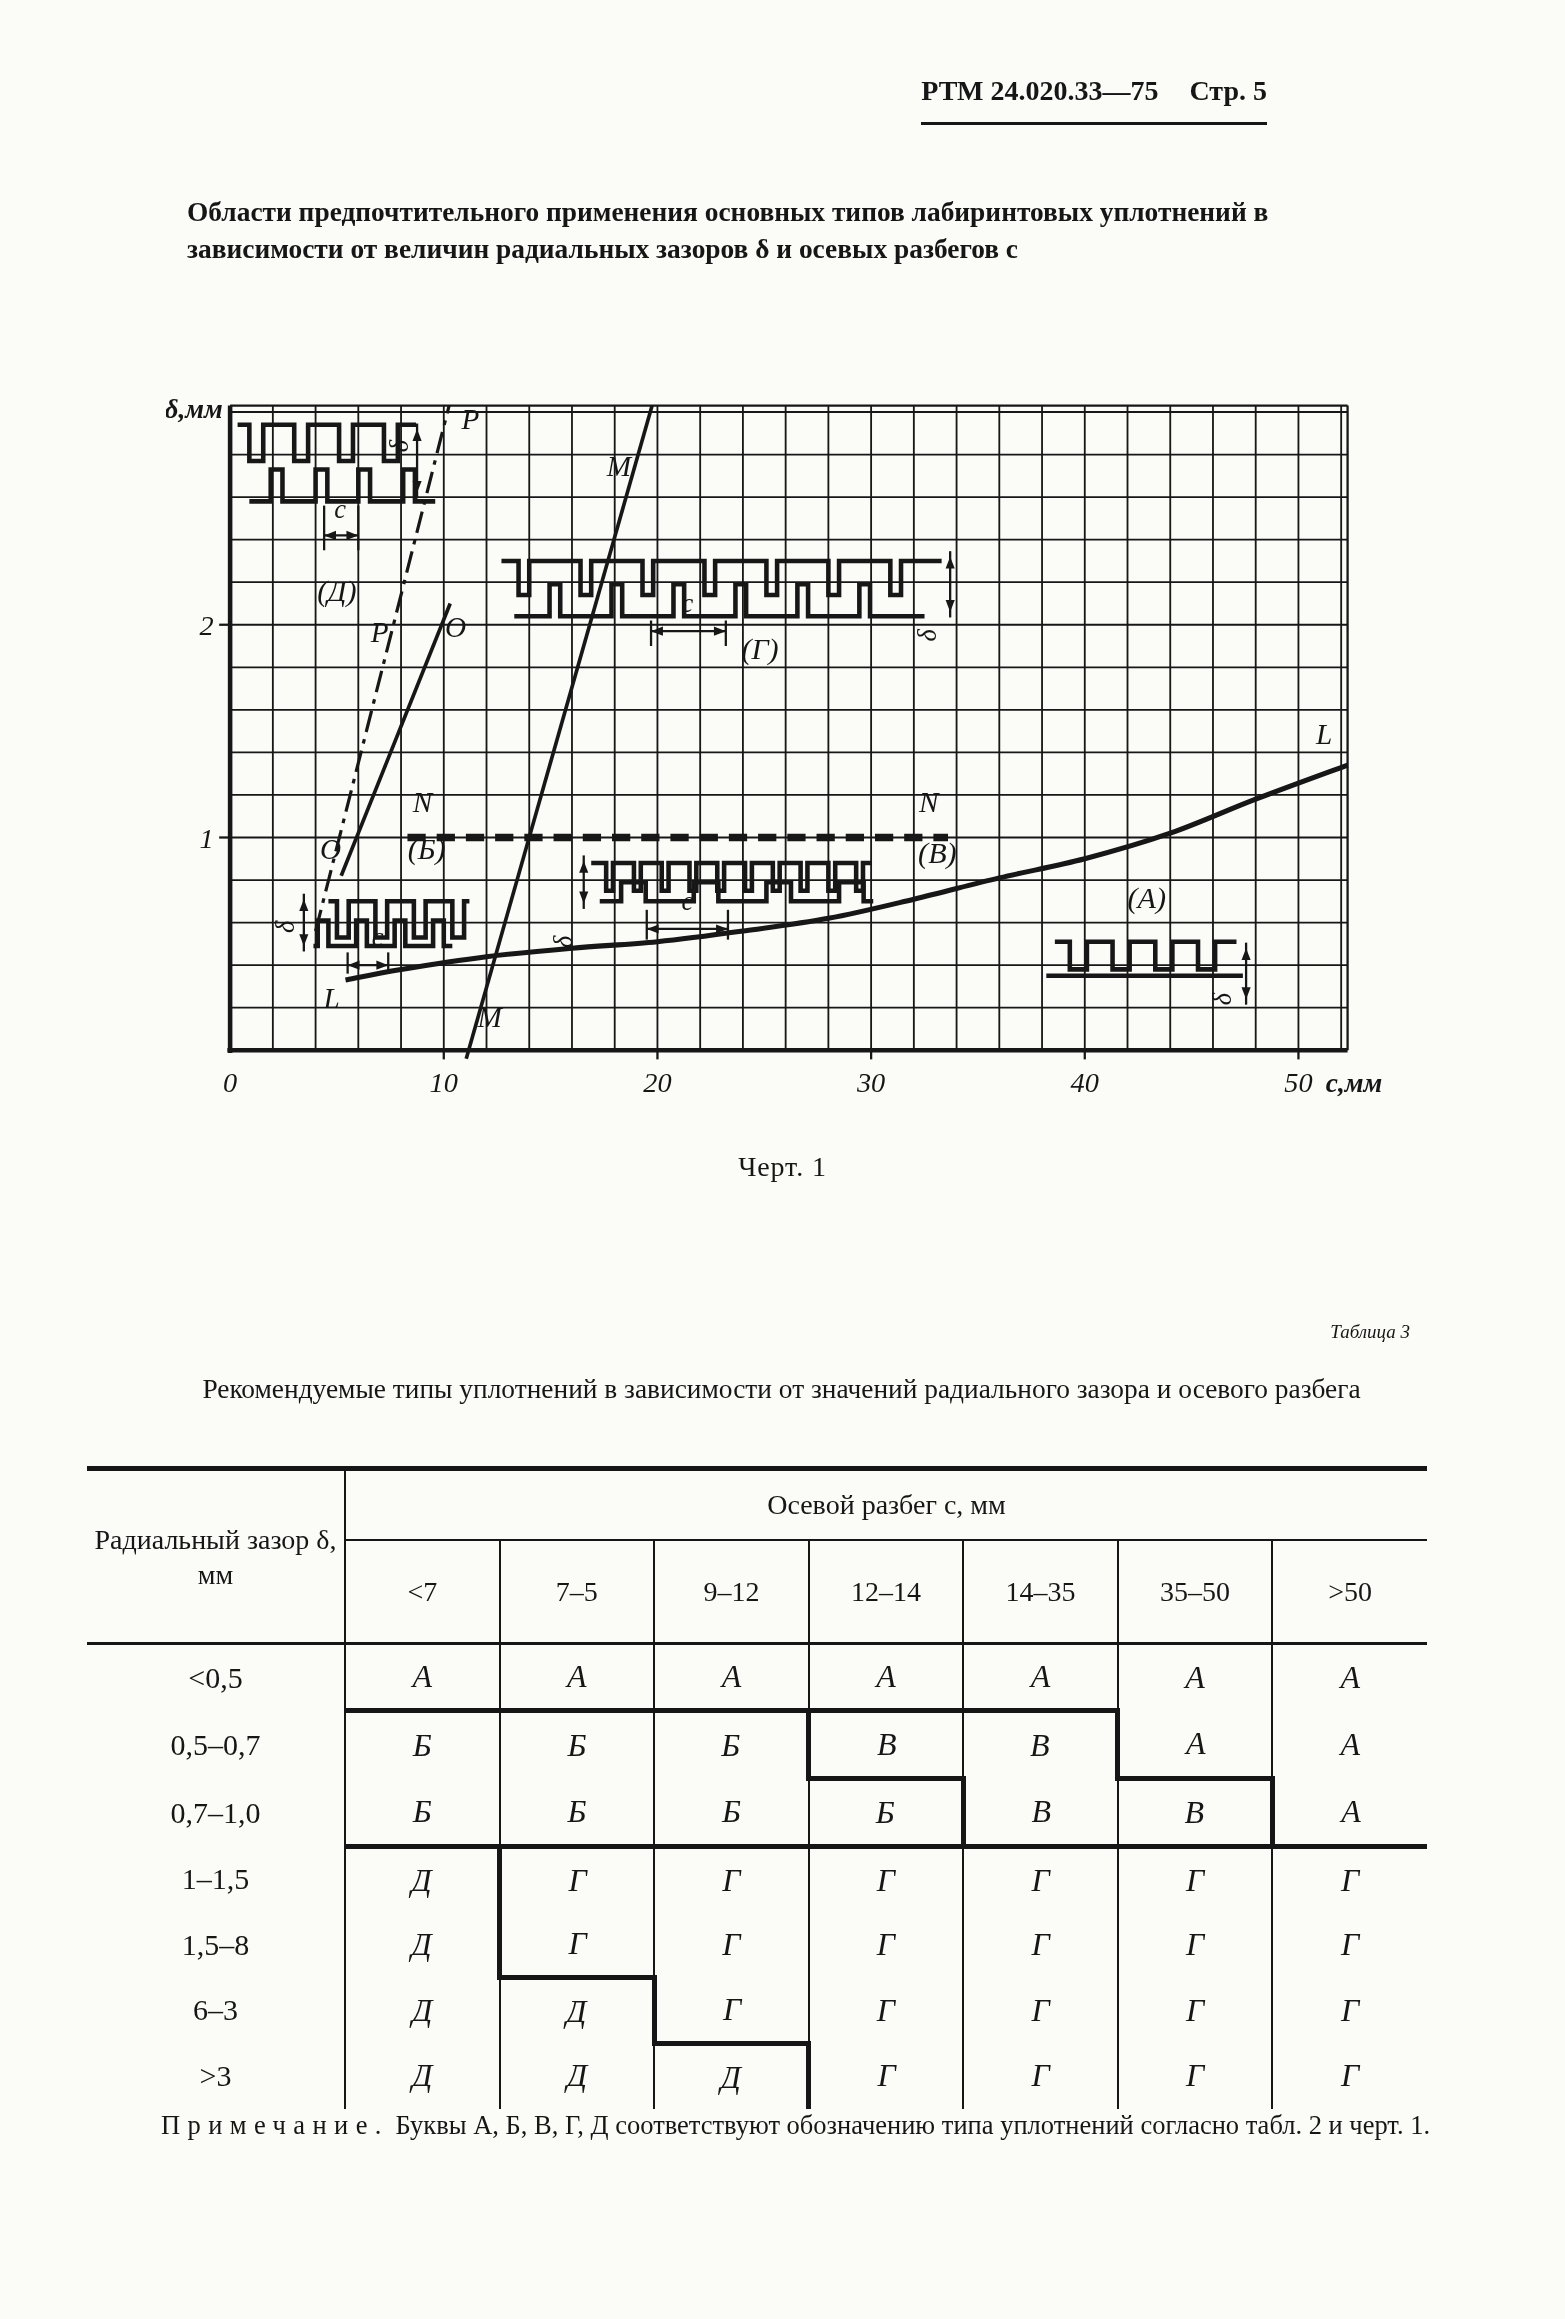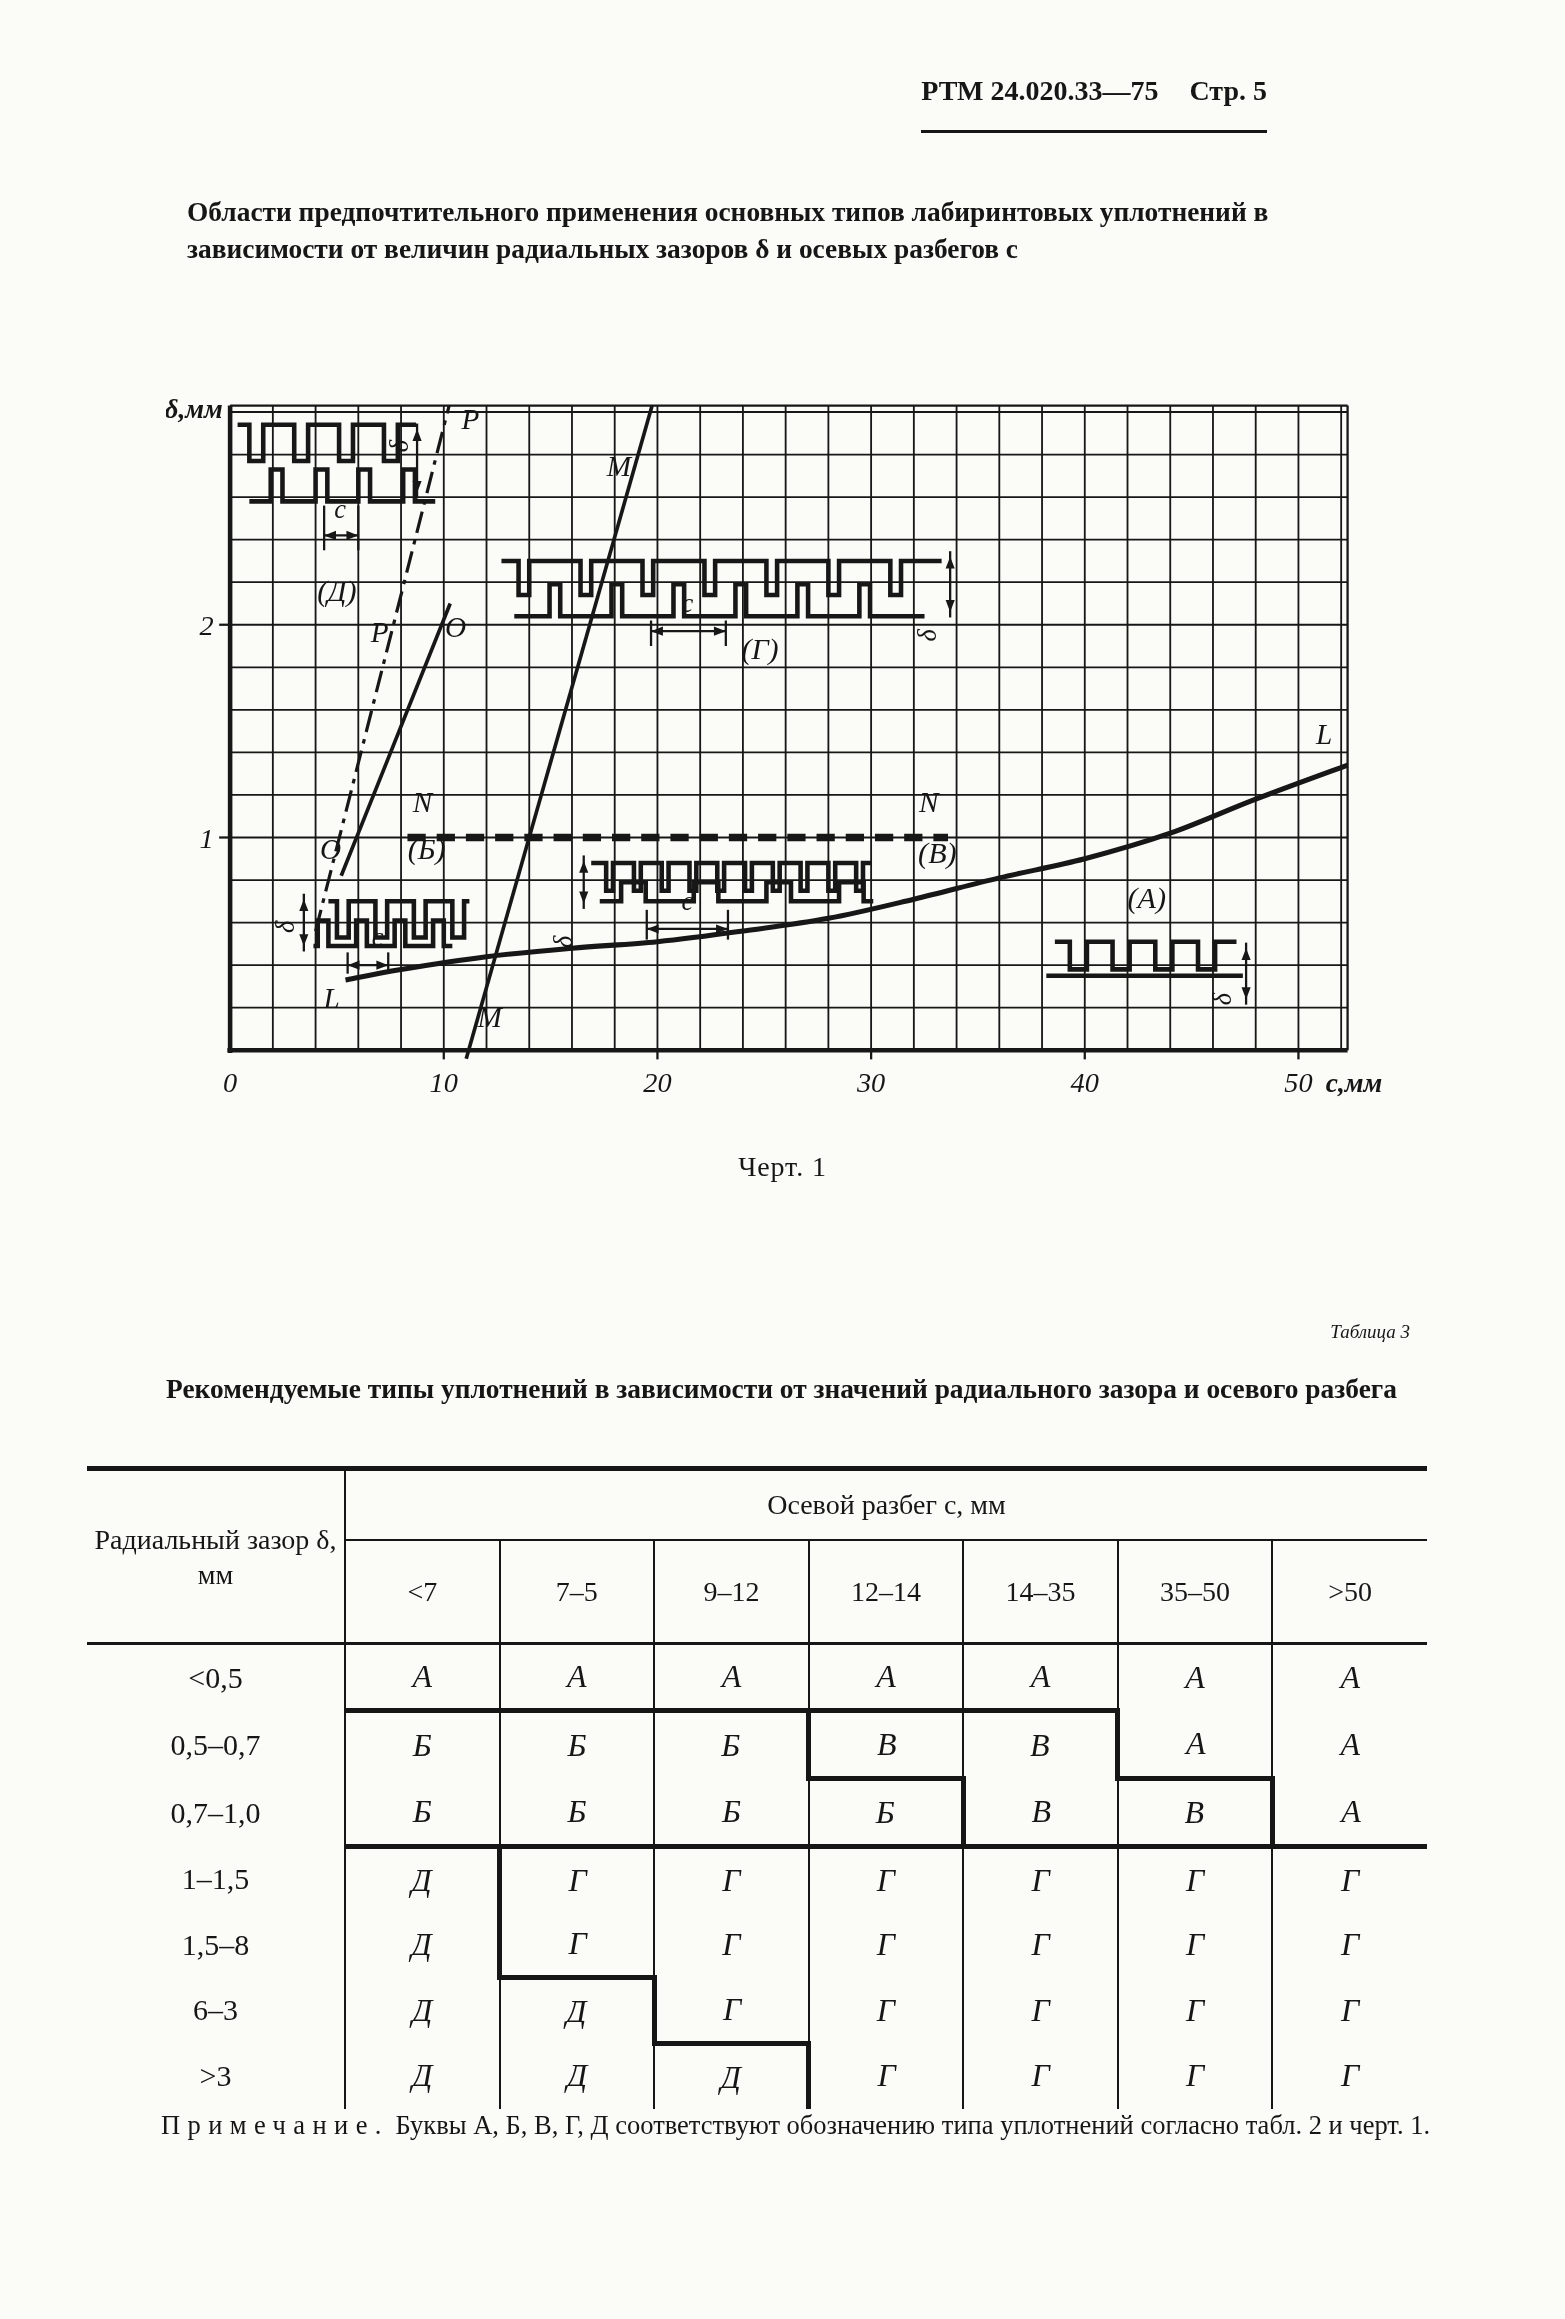--- a/index.html
+++ b/index.html
@@ -1,28 +1,28 @@
 <!DOCTYPE html>
 <html style="font-size:14.6px"><head>
 <meta charset="utf-8">
 <style>
   html,body{margin:0;padding:0;}
   body{width:1565px;height:2320px;background:#fbfbf7;font-family:"Liberation Serif",serif;color:#161616;}
   .page{position:relative;width:1565px;height:2320px;overflow:hidden;}
   .doc-header{position:absolute;top:75px;right:298px;font-weight:bold;font-size:28px;
-    border-bottom:3.7px solid #161616;padding-bottom:23px;white-space:nowrap;}
+    border-bottom:3.7px solid #161616;padding-bottom:15px;white-space:nowrap;}
   .doc-header .gap{display:inline-block;width:31px;}
   .doc-title{position:absolute;top:194px;left:187px;width:1197px;margin:0;
     font-weight:bold;font-size:27.4px;line-height:37px;}
   .chart-wrap{position:absolute;top:391px;left:166px;}
   .fig-caption{position:absolute;top:1151px;left:0;width:1565px;margin:0;text-align:center;
     font-size:28px;letter-spacing:0.9px;}
   .table-label{position:absolute;top:1321px;right:155px;margin:0;font-style:italic;font-size:19px;}
   .table-title{position:absolute;top:1371px;left:128px;width:1307px;margin:0;text-align:center;
-    font-weight:bold;font-size:27.4px;line-height:37px;}
+    font-weight:normal;font-size:27.4px;line-height:37px;}
   table.seals{position:absolute;top:1466px;left:87px;width:1340px;border-collapse:collapse;
     table-layout:fixed;border-top:5.5px solid #161616;}
   table.seals th,table.seals td{padding:0;text-align:center;vertical-align:middle;font-weight:normal;}
   th.corner{width:258px;text-align:left;padding-left:9.1px;font-size:28px;line-height:35px;
     border-right:2.7px solid #161616;border-bottom:3.7px solid #161616;}
   th.span-h{font-size:28px;height:68px;border-bottom:2.7px solid #161616;}
   tr.subhead th{font-size:28px;height:101px;border-bottom:3.7px solid #161616;}
   tbody td{height:63px;}
   tbody td.lbl{font-size:30px;border-right:2.7px solid #161616;}
   tbody td.val{font-style:italic;font-size:32px;}

